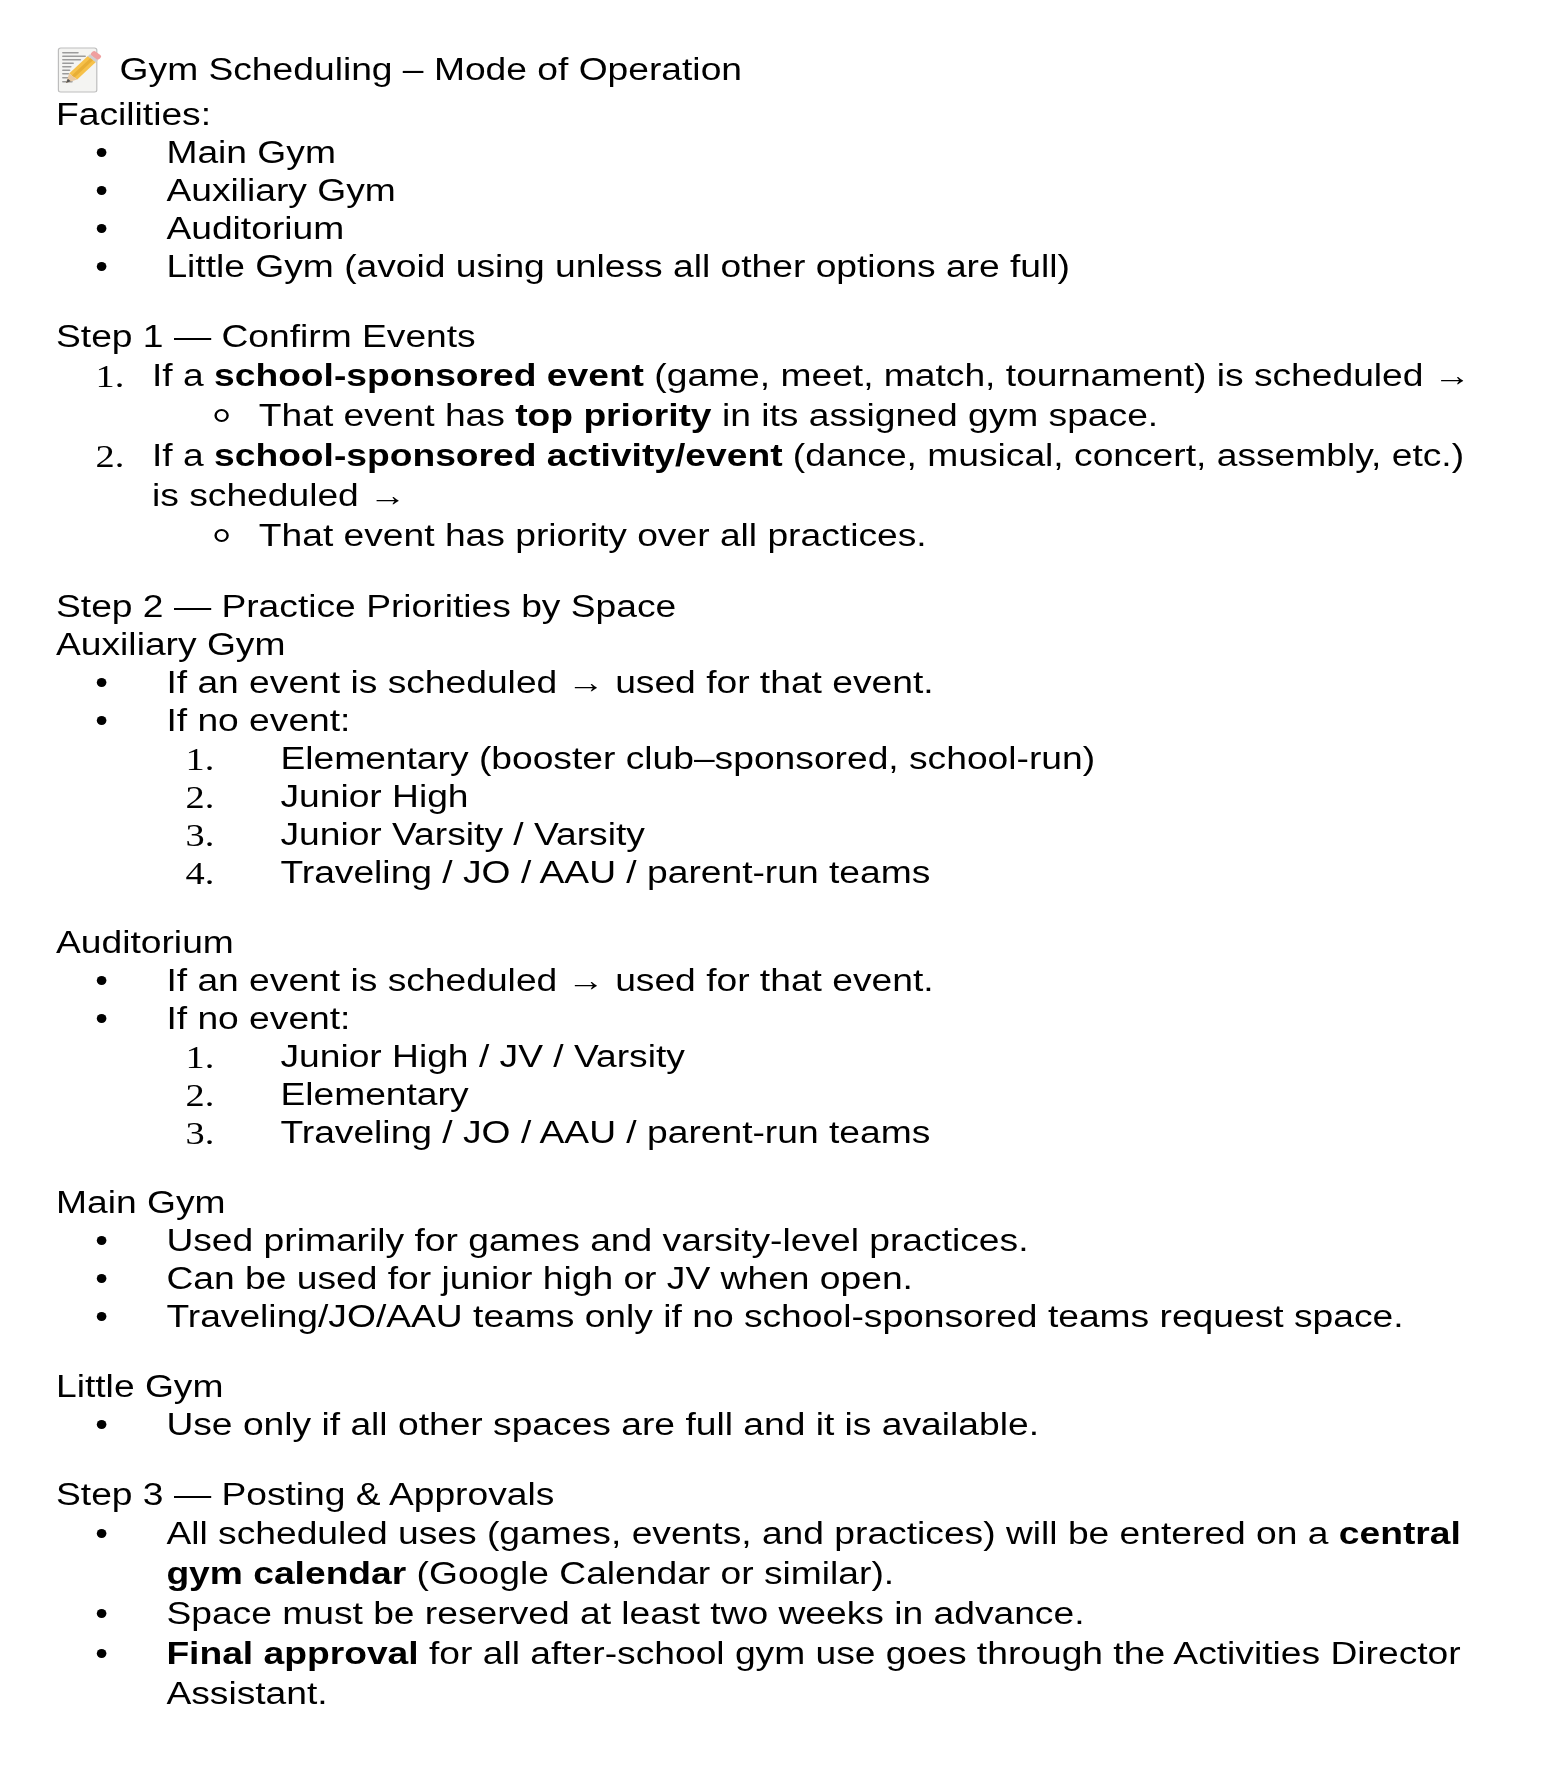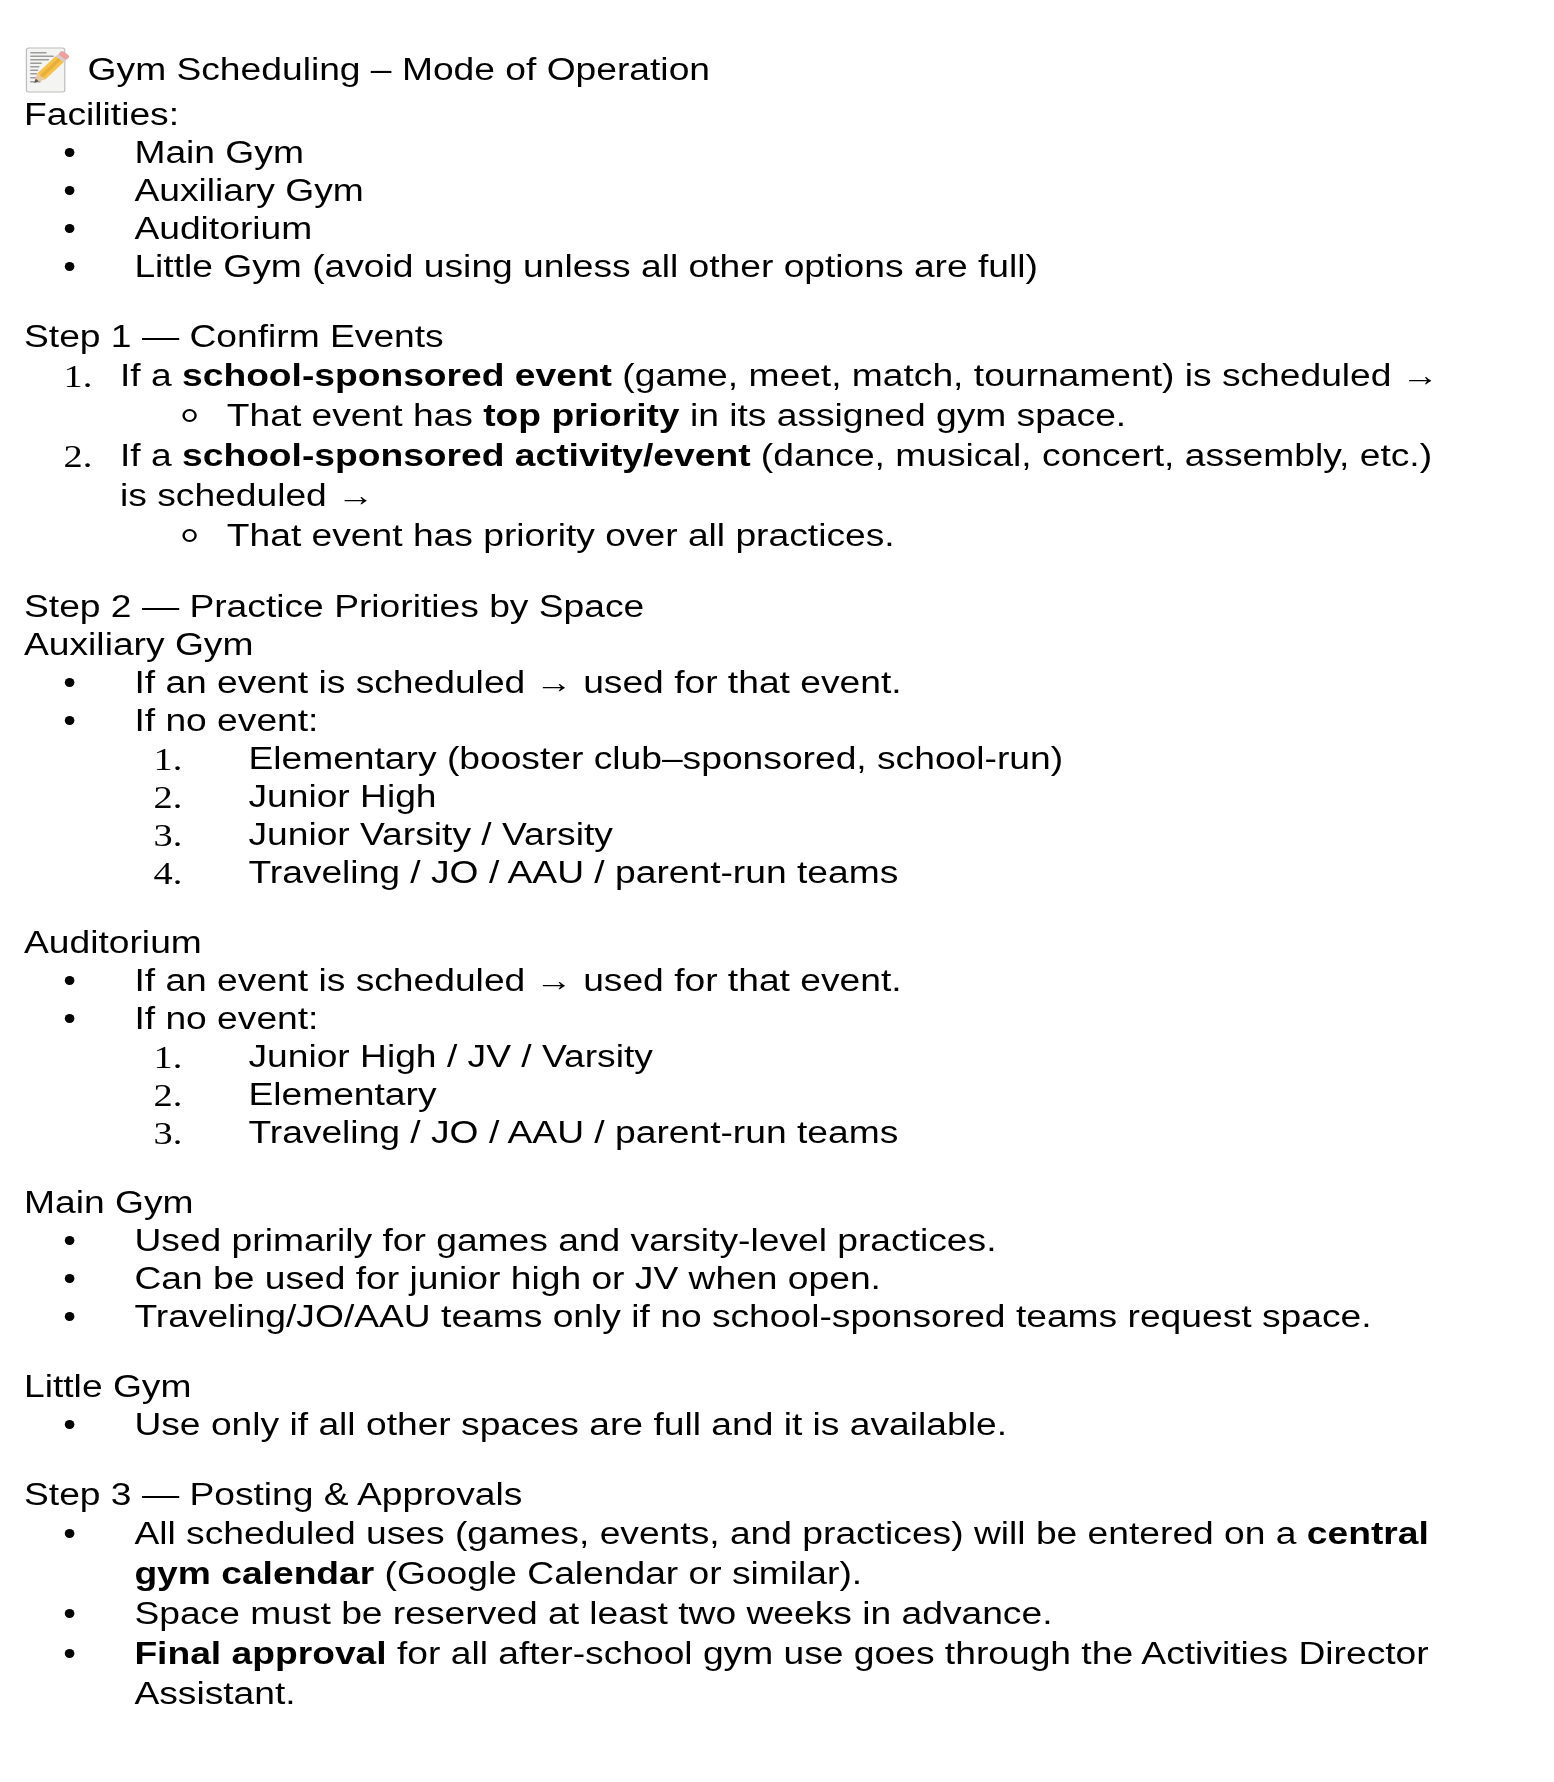--- a/index.html
+++ b/index.html
@@ -4,21 +4,21 @@
 <style>
   html, body { margin: 0; padding: 0; }
   body {
     width: 1554px;
     height: 1782px;
     background: #ffffff;
     color: #000000;
     font-family: "Liberation Sans", "DejaVu Sans", sans-serif;
     overflow: hidden;
   }
-  .page { padding: 44px 0 0 24px; }
+  .page { padding: 44px 0 0 56px; }
   
   .scalewrap {
     width: 1195px;
     transform: scaleX(1.2);
     transform-origin: 0 0;
   }
   .title-row {
     display: flex;
     align-items: center;
     gap: 13px;

